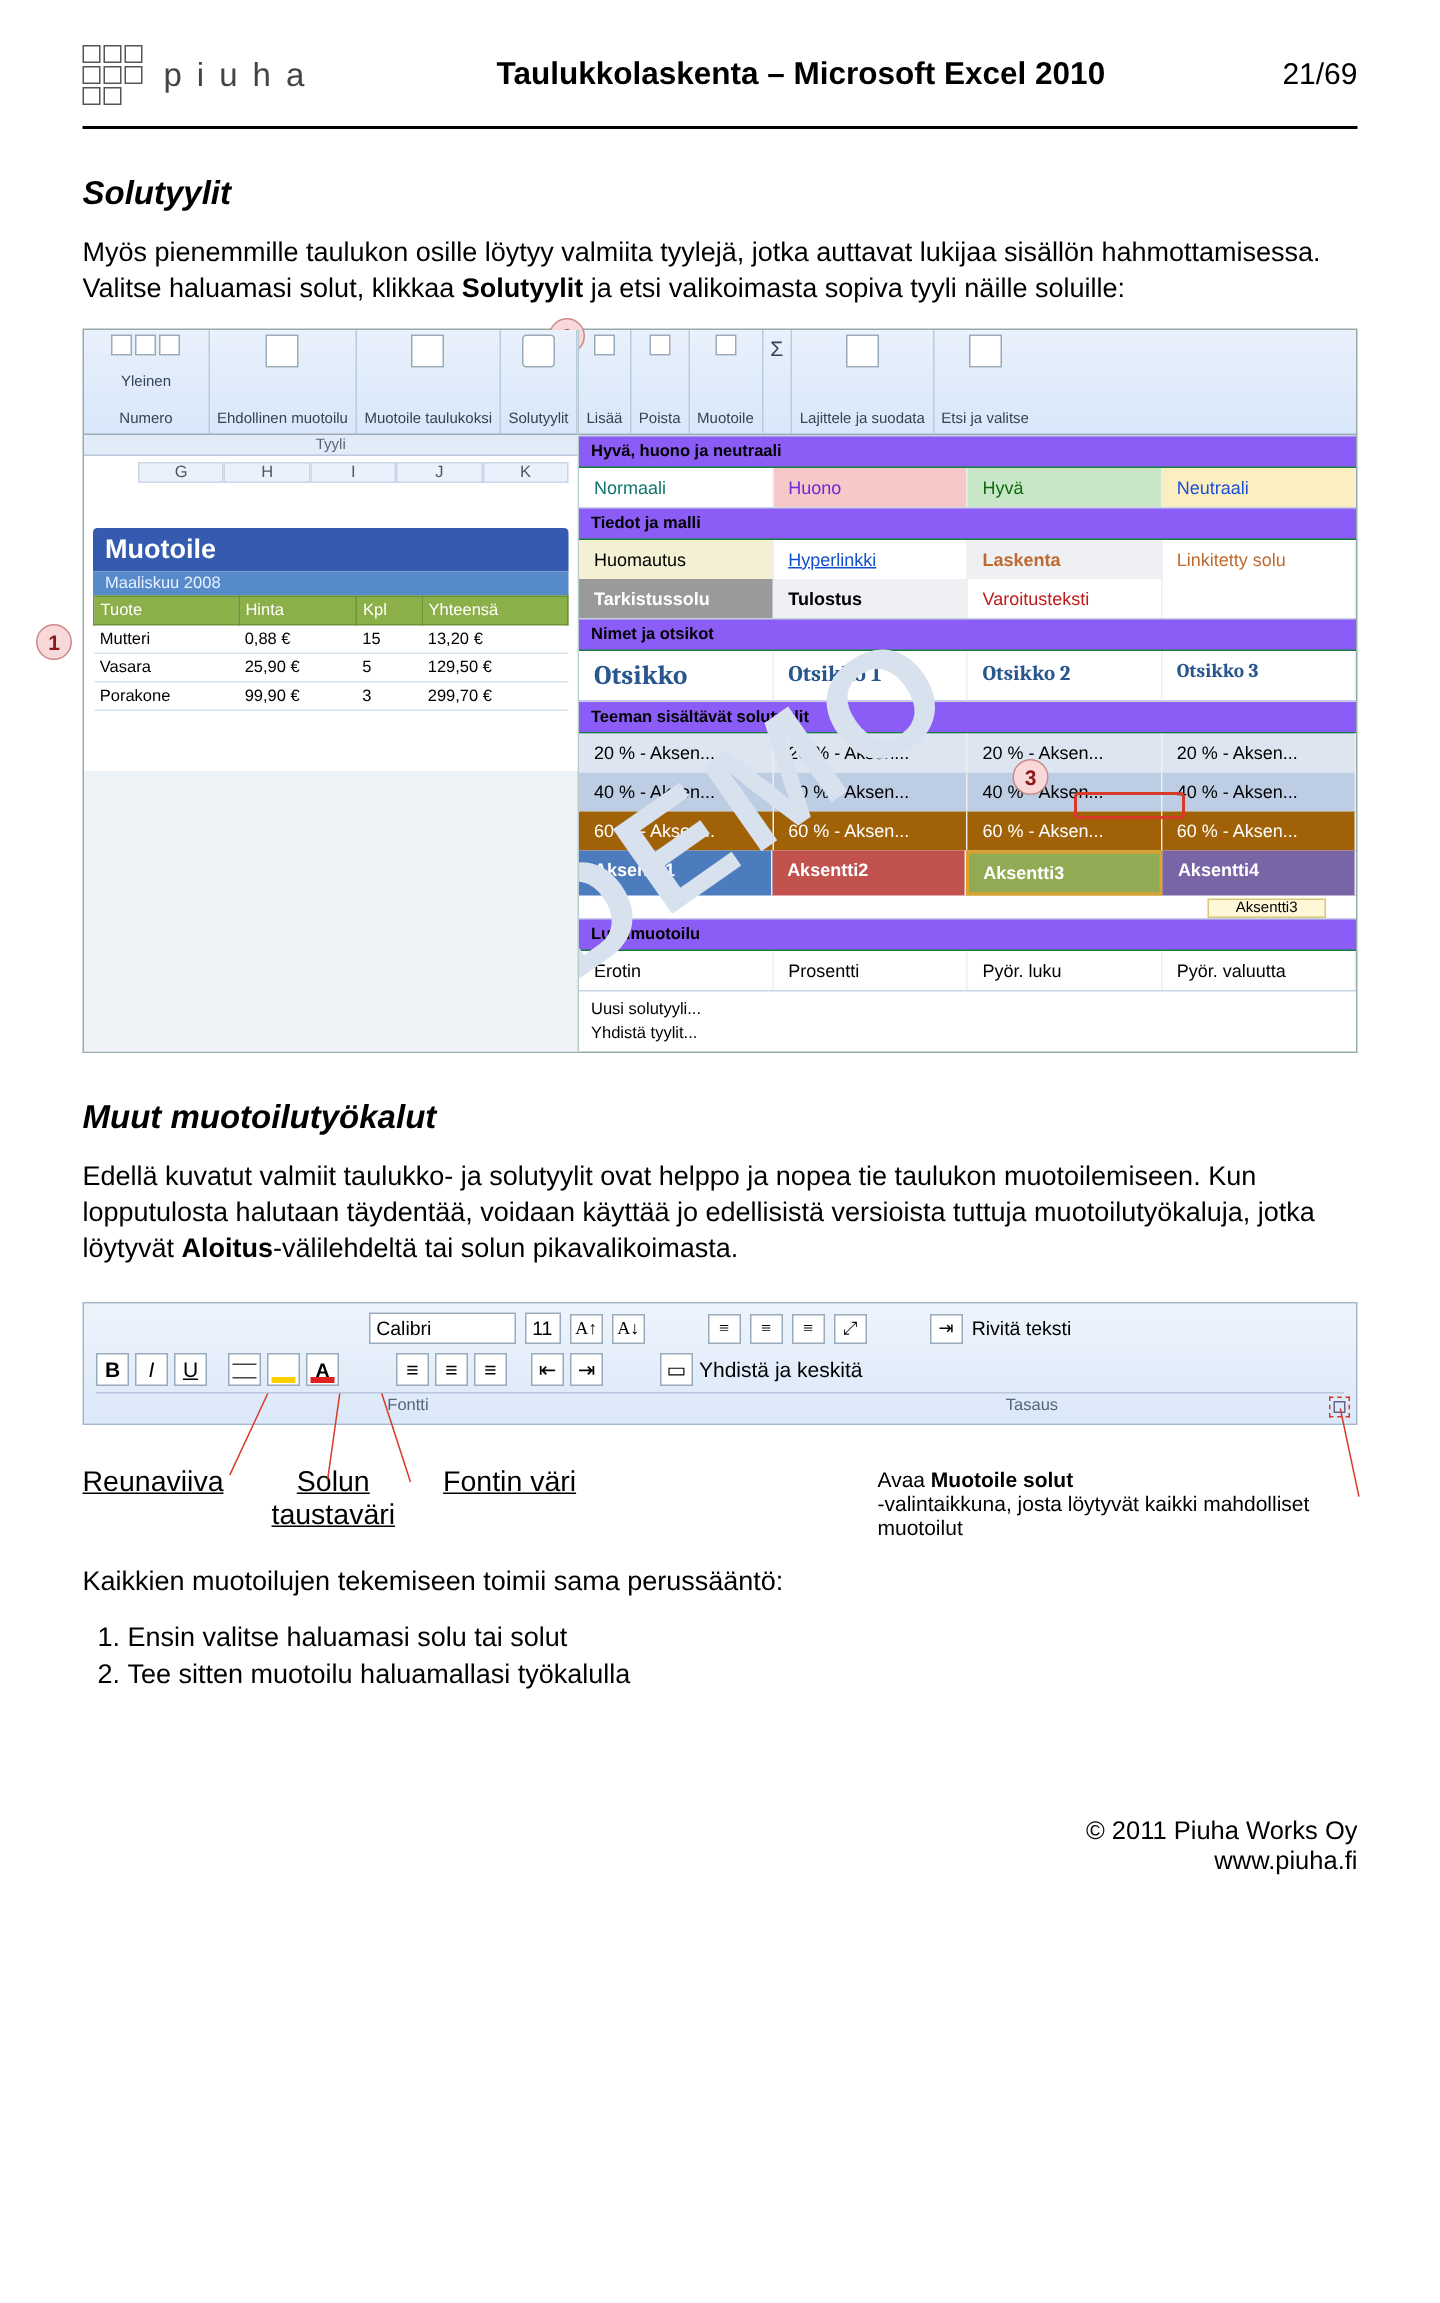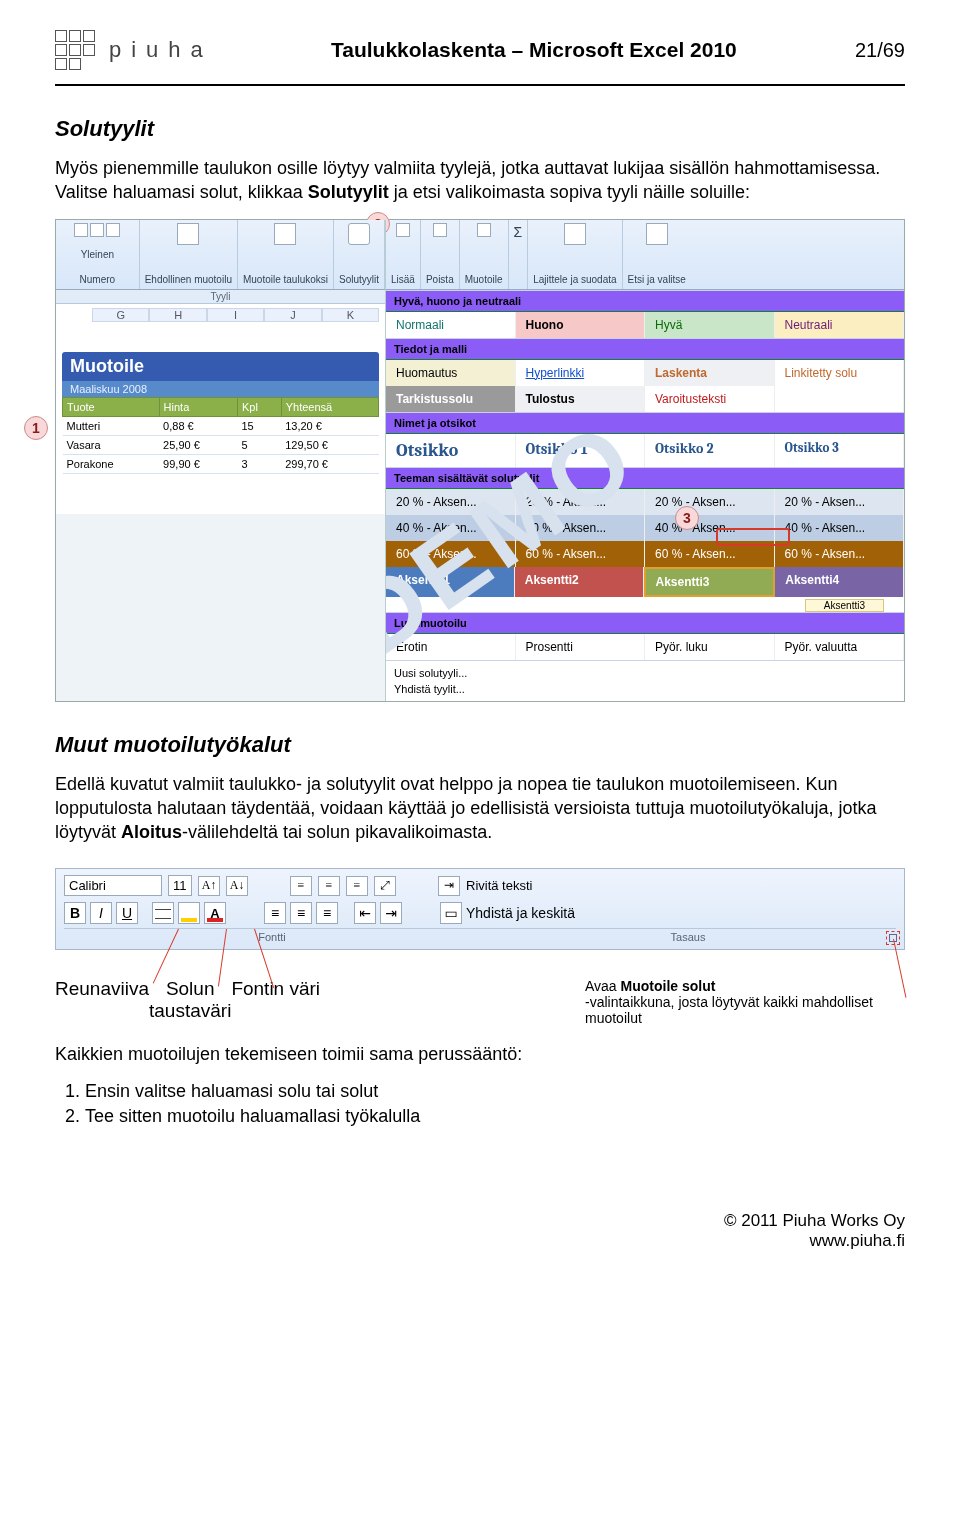--- a/index.html
+++ b/index.html
@@ -63,23 +63,23 @@
   .sub-cell{background:#568acb;color:#e8f0ff;font-size:11px;padding:2px 8px;}
   .tbl{width:100%;border-collapse:collapse;font-size:11px;}
   .tbl th{background:#8bb04a;color:#fff;font-weight:normal;padding:3px 4px;border:1px solid #6e9237;text-align:left;}
   .tbl td{padding:3px 4px;border-bottom:1px solid #d8e2ee;}
 
   
   .group-header{background:#8b5cf6;font-weight:bold;font-size:11px;padding:4px 8px;border-top:1px solid #c8d4e4;border-bottom:1px solid #15803d;}
   .style-row{display:flex;}
   .style-cell{flex:1;min-width:0;padding:6px 10px;font-size:12px;border-right:1px solid #eee;white-space:nowrap;overflow:hidden;}
   .sc-normaali{color:#0f766e;}
-  .sc-huono{background:#f6c8c8;color:#000000;font-weight:bold;}
+  .sc-huono{background:#f6c8c8;color:#6d28d9;}
   .sc-hyva{background:#c9e7c8;color:#0a6b0a;}
-  .sc-neutraali{background:#fbeec0;color:#701a75;}
+  .sc-neutraali{background:#fbeec0;color:#1d4ed8;}
   .sc-huomautus{background:#f3f0d4;}
   .sc-hyperlink{color:#1150cc;text-decoration:underline;}
   .sc-laskenta{background:#eef0f3;color:#c0692e;font-weight:bold;}
   .sc-link{color:#c0692e;}
   .sc-tarkist{background:#9a9a9a;color:#fff;font-weight:bold;}
   .sc-tulostus{background:#eef0f3;font-weight:bold;}
   .sc-varoitus{color:#c01a1a;}
   .sc-otsikko{font-family:"Cambria",serif;font-size:18px;color:#2a568e;font-weight:bold;}
   .sc-ot1{font-family:"Cambria",serif;font-size:15px;color:#2a568e;font-weight:bold;}
   .sc-ot2{font-family:"Cambria",serif;font-size:14px;color:#2a568e;font-weight:bold;}
@@ -106,21 +106,21 @@
   .redbox{position:absolute;border:2px solid #d83a2a;border-radius:3px;}
   .rb-header{left:36px;top:206px;width:240px;height:18px;}
   .rb-aks3{right:114px;top:308px;width:74px;height:18px;}
 
   
   .watermark{position:absolute;right:250px;top:260px;font-size:100px;color:#d8e1ee;
              transform:rotate(-35deg);font-weight:bold;pointer-events:none;letter-spacing:6px;}
 
   
   .fontribbon{border:1px solid #a8b8cc;margin:24px 0 10px 0;background:linear-gradient(#eef4fd,#dbe8f8);padding:6px 8px;position:relative;}
-  .fr-top{display:flex;align-items:center;gap:6px;font-size:13px;}
+  .fr-top{display:flex;align-items:center;gap:6px;font-size:13px;justify-content:center;}
   .fr-top input{border:1px solid #9ab;padding:2px 4px;font-size:13px;}
   .font-name{width:98px;}
   .font-size{width:24px;}
   .btnico{width:22px;height:20px;border:1px solid #9ab;background:#fff;display:inline-flex;align-items:center;justify-content:center;font-size:12px;font-family:serif;}
   .gap{width:30px;}
   .fr-row2{display:flex;align-items:center;gap:4px;margin-top:6px;font-size:14px;}
   .bbtn{width:22px;height:22px;border:1px solid #9ab;background:#fff;display:inline-flex;align-items:center;justify-content:center;}
   .fill-swatch{width:22px;height:22px;border:1px solid #9ab;position:relative;background:#fff;}
   .fill-swatch::after{content:"";position:absolute;left:2px;right:2px;bottom:1px;height:4px;background:#ffd000;}
   .fontcolor-swatch{width:22px;height:22px;border:1px solid #9ab;position:relative;background:#fff;font-weight:bold;color:#000;display:flex;align-items:center;justify-content:center;font-size:13px;}
@@ -132,21 +132,21 @@
   .fr-sections{display:flex;font-size:11px;color:#567;margin-top:4px;border-top:1px solid #b8c7dd;}
   .fr-sections div{flex:1;text-align:center;padding-top:2px;}
   .launcher{position:absolute;right:4px;bottom:4px;width:14px;height:14px;border:1px dashed #d83a2a;}
   .launcher-inner{width:8px;height:8px;border:1px solid #668;margin:2px;}
 
   
   .redline{position:absolute;width:0;border-left:1.5px solid #d83a2a;}
 
   .anno-row{display:flex;margin-top:28px;gap:30px;align-items:flex-start;}
   .anno-left{flex:0 0 500px;}
-  .anno-left .labels{display:flex;font-size:19px;margin-bottom:20px;}
+  .anno-left .labels{display:flex;gap:32px;font-size:19px;margin-bottom:20px;text-decoration:underline;}
   .anno-right{flex:1;font-size:14px;}
 
   ol.rules{margin:8px 0 0 30px;padding:0;}
   ol.rules li{margin-bottom:4px;}
 
   .footer{margin-top:80px;text-align:right;font-size:17px;}
 
 </style>
 </head>
 <body>

